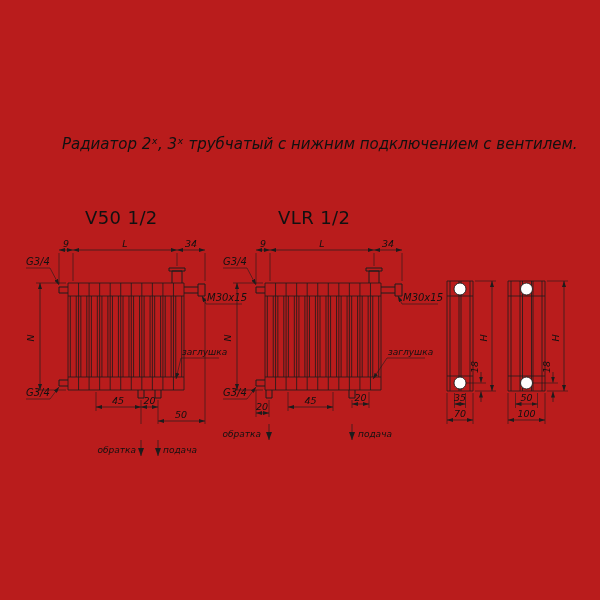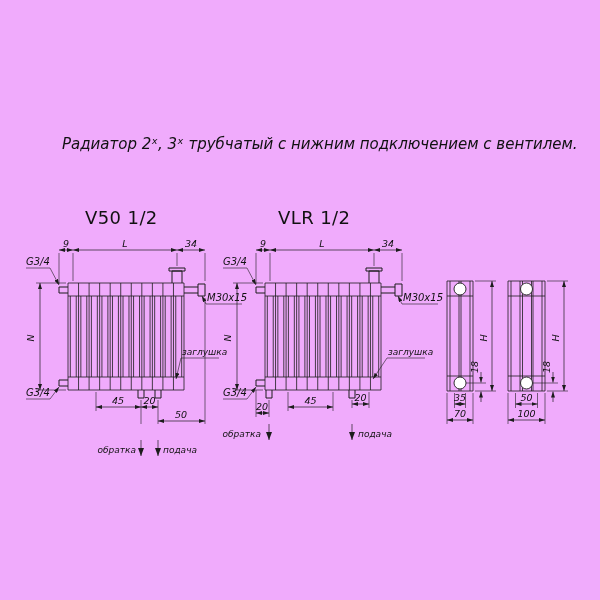--- a/index.html
+++ b/index.html
@@ -1,16 +1,16 @@
 <!DOCTYPE html>
 <html><head>
 <meta charset="utf-8">
 <style>
   html,body{margin:0;padding:0;background:#ffffff;}
-  .canvas{position:relative;width:600px;height:600px;background:#f0abfc;
+  .canvas{position:relative;width:600px;height:600px;background:#b91c1c;
           font-family:"DejaVu Sans","Liberation Sans",sans-serif;overflow:hidden;}
   svg{position:absolute;left:0;top:0;}
   .body-ln{stroke:#1c1c1c;stroke-width:0.8;fill:none;}
   .ln{stroke:#1c1c1c;stroke-width:1;fill:none;}
   .thin{stroke:#1c1c1c;stroke-width:0.6;fill:none;}
   .dim{stroke:#1c1c1c;stroke-width:0.7;fill:none;}
   text{fill:#111111;font-family:"DejaVu Sans","Liberation Sans",sans-serif;}
   .t-title{font-size:15px;font-style:italic;font-weight:500;}
   .t-big{font-size:18px;font-weight:500;letter-spacing:0.4px;}
   .t-dim{font-size:9.5px;font-style:italic;text-anchor:middle;}

